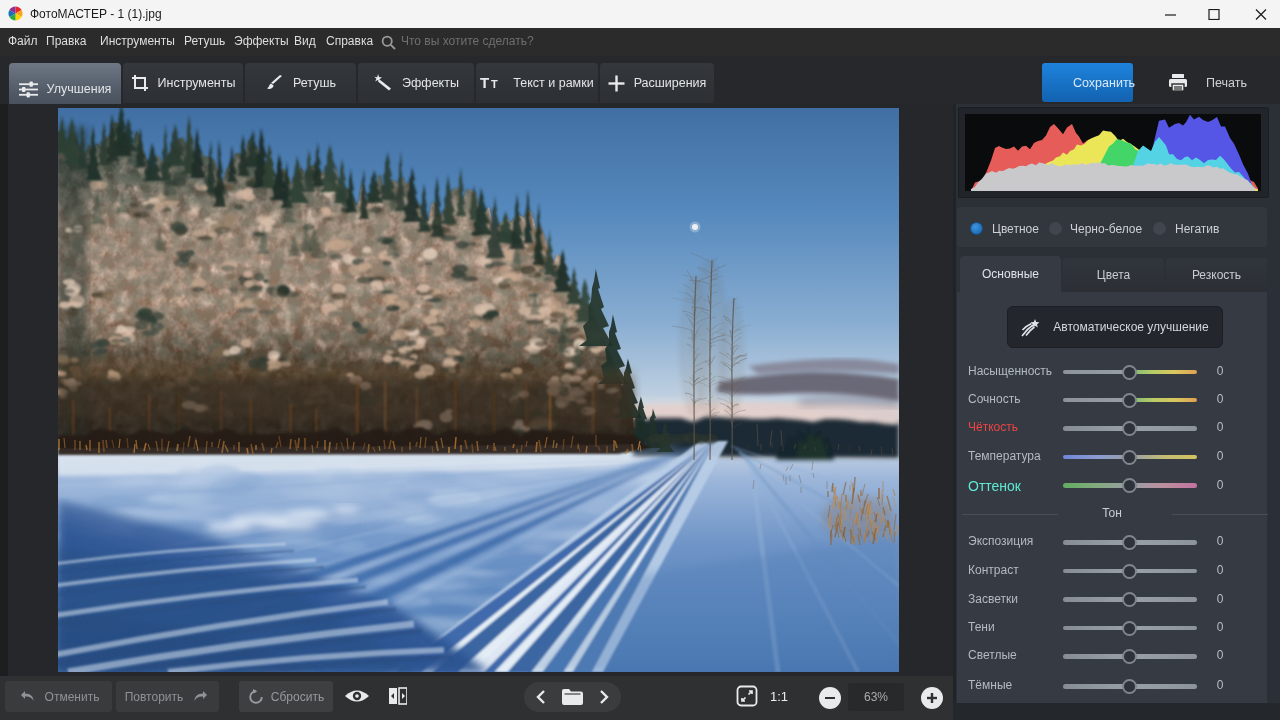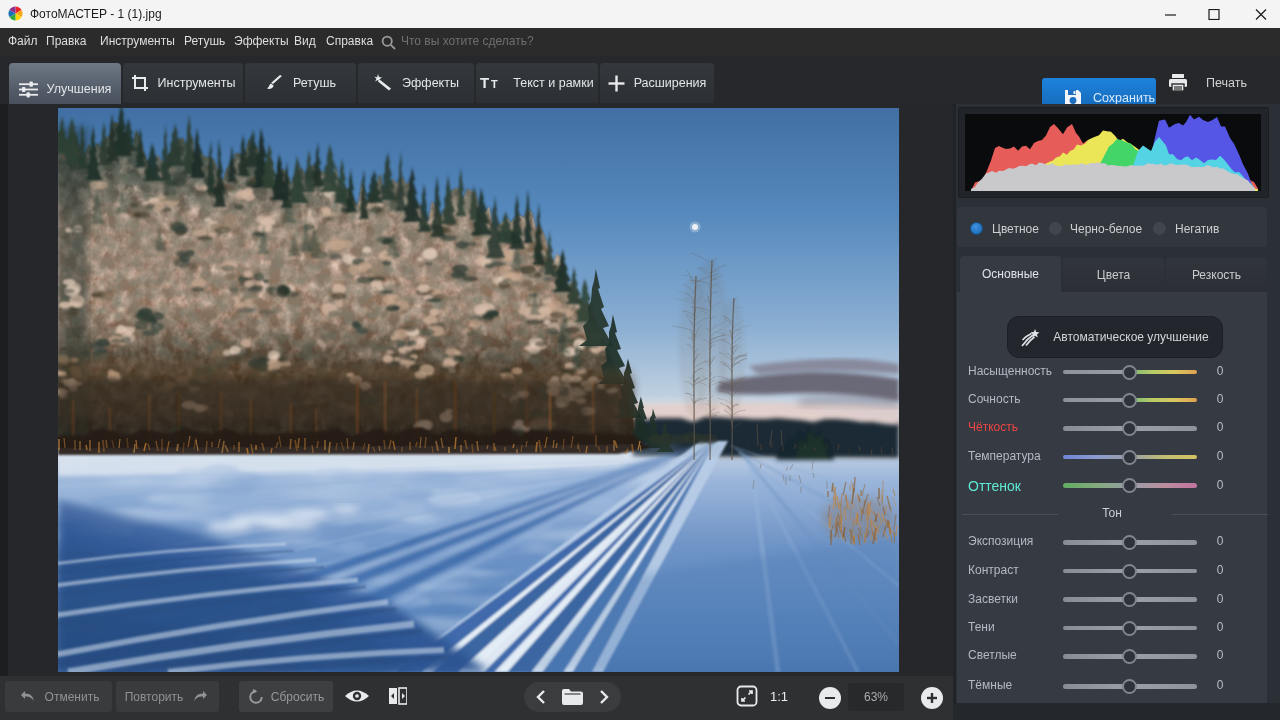--- a/index.html
+++ b/index.html
@@ -98,21 +98,21 @@
     <span style="display:flex">
       <svg width="17" height="17" viewBox="0 0 17 17">
         <g stroke="#e8eaec" stroke-width="2.4">
           <line x1="8.5" y1="0.5" x2="8.5" y2="16.5"></line>
           <line x1="0.5" y1="8.5" x2="16.5" y2="8.5"></line>
         </g>
       </svg>
     </span>
     <span style="font-size:12.5px;color:#e3e5e8">Расширения</span>
   </div>
-<div class="abs" style="left:1042px;top:78px;width:114px;height:39px;background:linear-gradient(180deg,#1e83dc,#1262b0);border-radius:3px;display:flex;align-items:center;padding-left:21px;gap:10px">
+<div class="abs" style="left:1042px;top:63px;width:91px;height:39px;background:linear-gradient(180deg,#1e83dc,#1262b0);border-radius:3px;display:flex;align-items:center;padding-left:21px;gap:10px">
     <svg width="20" height="20" viewBox="0 0 20 20">
       <path d="M2,2 L15,2 L18,5 L18,18 L2,18 Z" fill="#f2f6fa"></path>
       <rect x="5" y="2" width="8" height="5" fill="#1c6ec0"></rect>
       <rect x="10.5" y="3" width="2" height="3" fill="#f2f6fa"></rect>
       <circle cx="10" cy="12.5" r="3.4" fill="#1c6ec0"></circle>
     </svg>
     <span style="font-size:12.5px;color:#d8eafb">Сохранить</span>
   </div>
 <div class="abs" style="left:1160px;top:63px;width:110px;height:39px;display:flex;align-items:center;padding-left:7px;gap:17px">
     <svg width="22" height="20" viewBox="0 0 22 20">
@@ -1477,21 +1477,21 @@
 <div class="abs" style="left:1063px;top:258px;width:101px;height:34px;background:linear-gradient(180deg,#31353c,#2b2f35);border-radius:4px 4px 0 0;display:flex;align-items:center;justify-content:center">
     <span style="font-size:12px;color:#c9cdd2">Цвета</span>
   </div>
 <div class="abs" style="left:1166px;top:258px;width:101px;height:34px;background:linear-gradient(180deg,#31353c,#2b2f35);border-radius:4px 4px 0 0;display:flex;align-items:center;justify-content:center">
     <span style="font-size:12px;color:#c9cdd2">Резкость</span>
   </div>
 <div class="abs" style="left:957px;top:292px;width:310px;height:411px;background:#353a43"></div>
 <div class="abs" style="left:960px;top:256px;width:101px;height:36px;background:#353a43;border-radius:4px 4px 0 0;display:flex;align-items:center;justify-content:center">
     <span style="font-size:12px;color:#e0e3e7">Основные</span>
   </div>
-<div class="abs" style="left:1007px;top:316px;width:216px;height:42px;background:#23262c;border:1px solid #1b1e23;border-radius:12px;display:flex;align-items:center;justify-content:center;gap:8px">
+<div class="abs" style="left:1007px;top:306px;width:216px;height:42px;background:#23262c;border:1px solid #1b1e23;border-radius:6px;display:flex;align-items:center;justify-content:center;gap:8px">
     <svg width="24" height="22" viewBox="0 0 24 22">
       <path d="M14,3 L15.2,6 L18.4,6.3 L16,8.4 L16.8,11.5 L14,9.8 L11.2,11.5 L12,8.4 L9.6,6.3 L12.8,6 Z" fill="#dfe2e6"></path>
       <g stroke="#dfe2e6" stroke-width="1.6" fill="none">
         <path d="M12,9 Q6,13 1,20"></path>
         <path d="M13.5,11 Q9,14 5,19.5"></path>
         <path d="M10.5,7.5 Q5,10 1.5,14"></path>
       </g>
     </svg>
     <span style="font-size:12px;color:#d3d6da">Автоматическое улучшение</span>
   </div>

